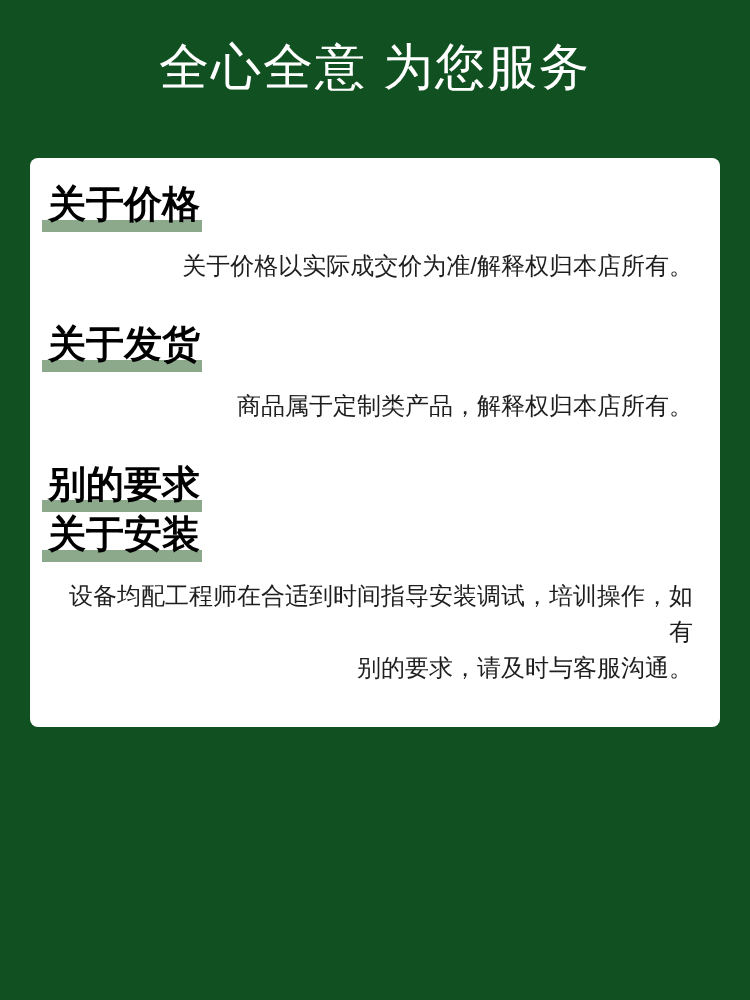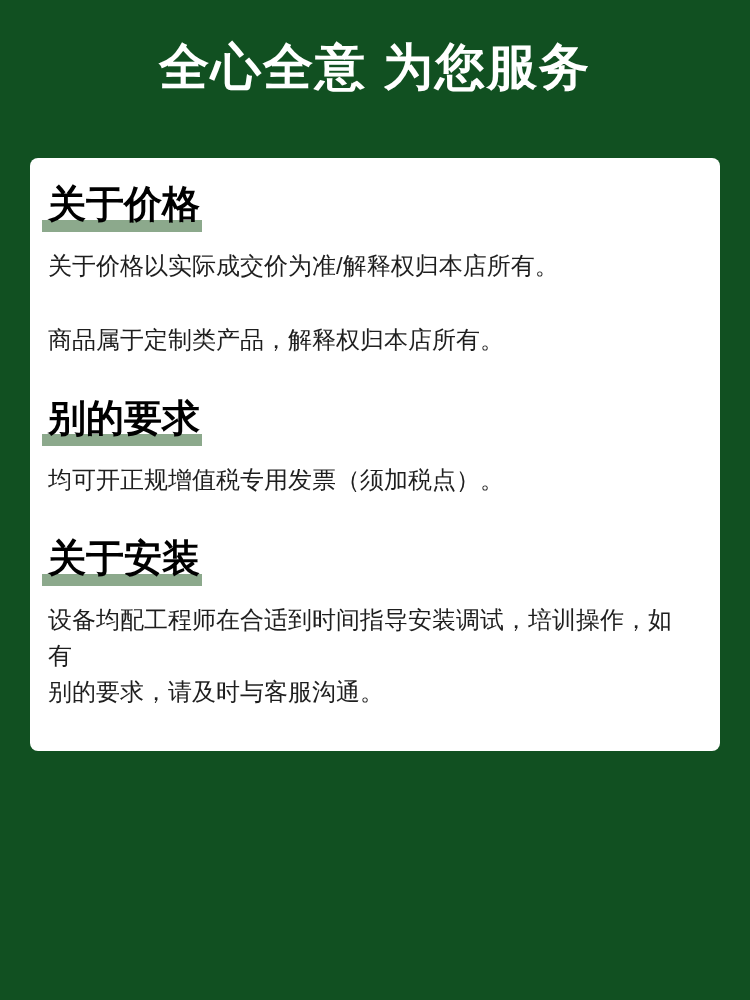--- a/index.html
+++ b/index.html
@@ -14,21 +14,21 @@
     font-family: "Liberation Sans", sans-serif;
   }
   .header {
     text-align: center;
     padding-top: 36px;
   }
   .main-title {
     color: #ffffff;
     font-size: 50px;
     line-height: 62px;
-    font-weight: 700;
+    font-weight: 400;
     letter-spacing: 2px;
     font-family: "Liberation Sans", sans-serif;
   }
   .sub-title {
     color: #ffffff;
     font-size: 28px;
     line-height: 40px;
     margin-top: 14px;
     word-spacing: 12px;
     letter-spacing: 1px;
@@ -54,20 +54,21 @@
     background: linear-gradient(to top, #8ca98c 12px, transparent 12px);
     font-family: "Liberation Sans", sans-serif;
   }
   .section-body {
     font-size: 24px;
     line-height: 36px;
     color: #1e1e1e;
     margin: 16px 0 38px 0;
     white-space: pre-line;
     font-family: "Liberation Sans", sans-serif;
+    text-align: right;
   }
   .section:last-child .section-body {
     margin-bottom: 11px;
   }
 </style>
 </head>
 <body>
 
 <div class="header">
   <div class="main-title">全心全意 为您服务</div>
@@ -76,29 +77,31 @@
 <div class="card">
 
   <div class="section">
     <div class="section-heading-row">
       <span class="section-heading">关于价格</span>
     </div>
     <p class="section-body">关于价格以实际成交价为准/解释权归本店所有。</p>
   </div>
 
   <div class="section">
+    <div class="section-heading-row">
+      <span class="section-heading">关于发货</span>
+    </div>
     <p class="section-body">商品属于定制类产品，解释权归本店所有。</p>
   </div>
 
 
   <div class="section">
     <div class="section-heading-row">
       <span class="section-heading">别的要求</span>
     </div>
-    <p class="section-body">均可开正规增值税专用发票（须加税点）。</p>
   </div>
 
   <div class="section">
     <div class="section-heading-row">
       <span class="section-heading">关于安装</span>
     </div>
     <p class="section-body">设备均配工程师在合适到时间指导安装调试，培训操作，如有
 别的要求，请及时与客服沟通。</p>
   </div>
 

